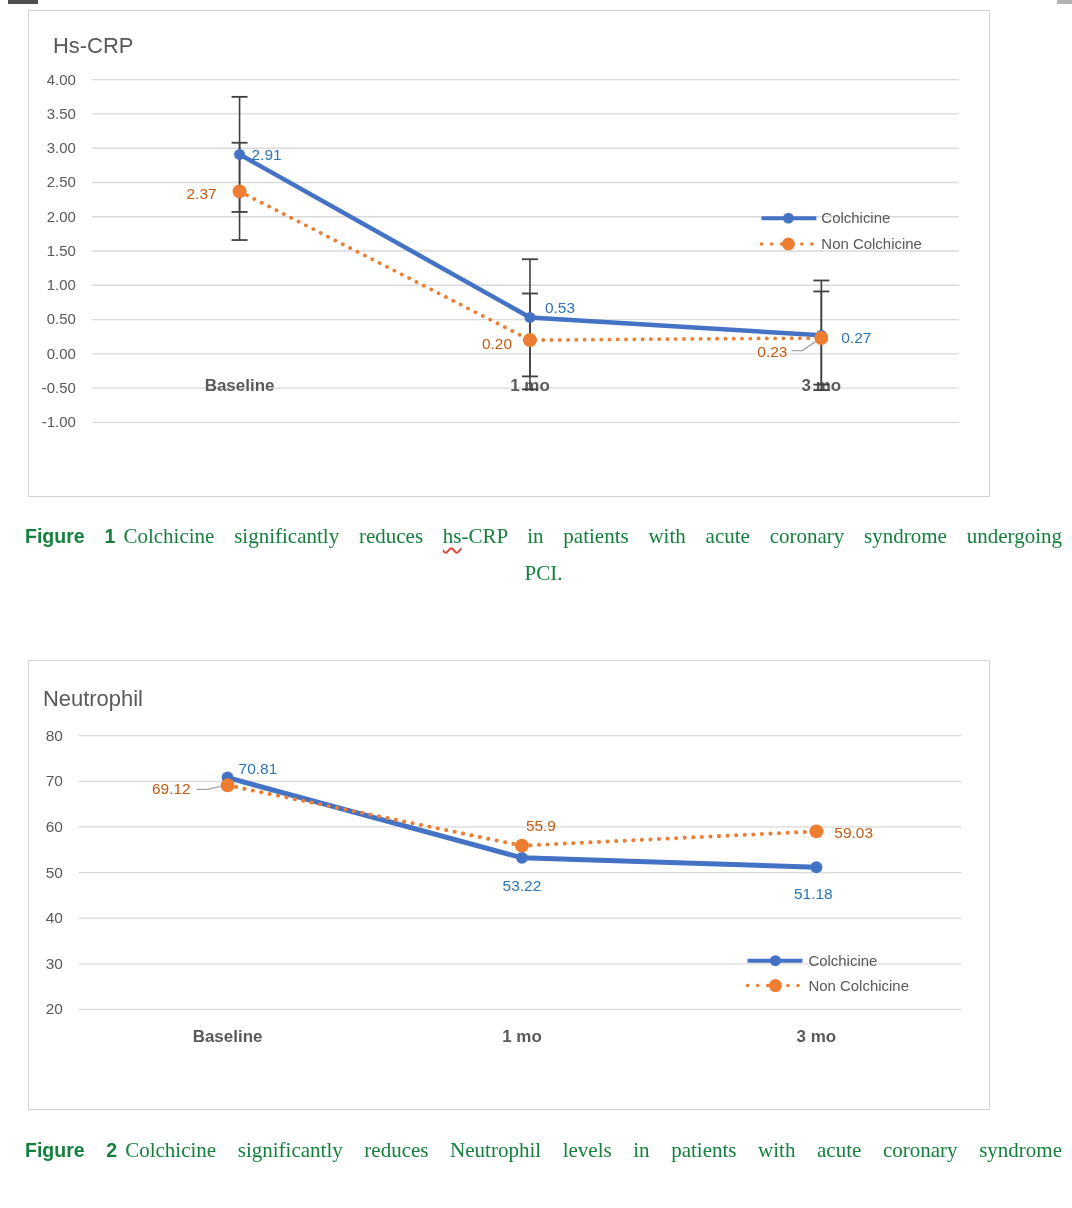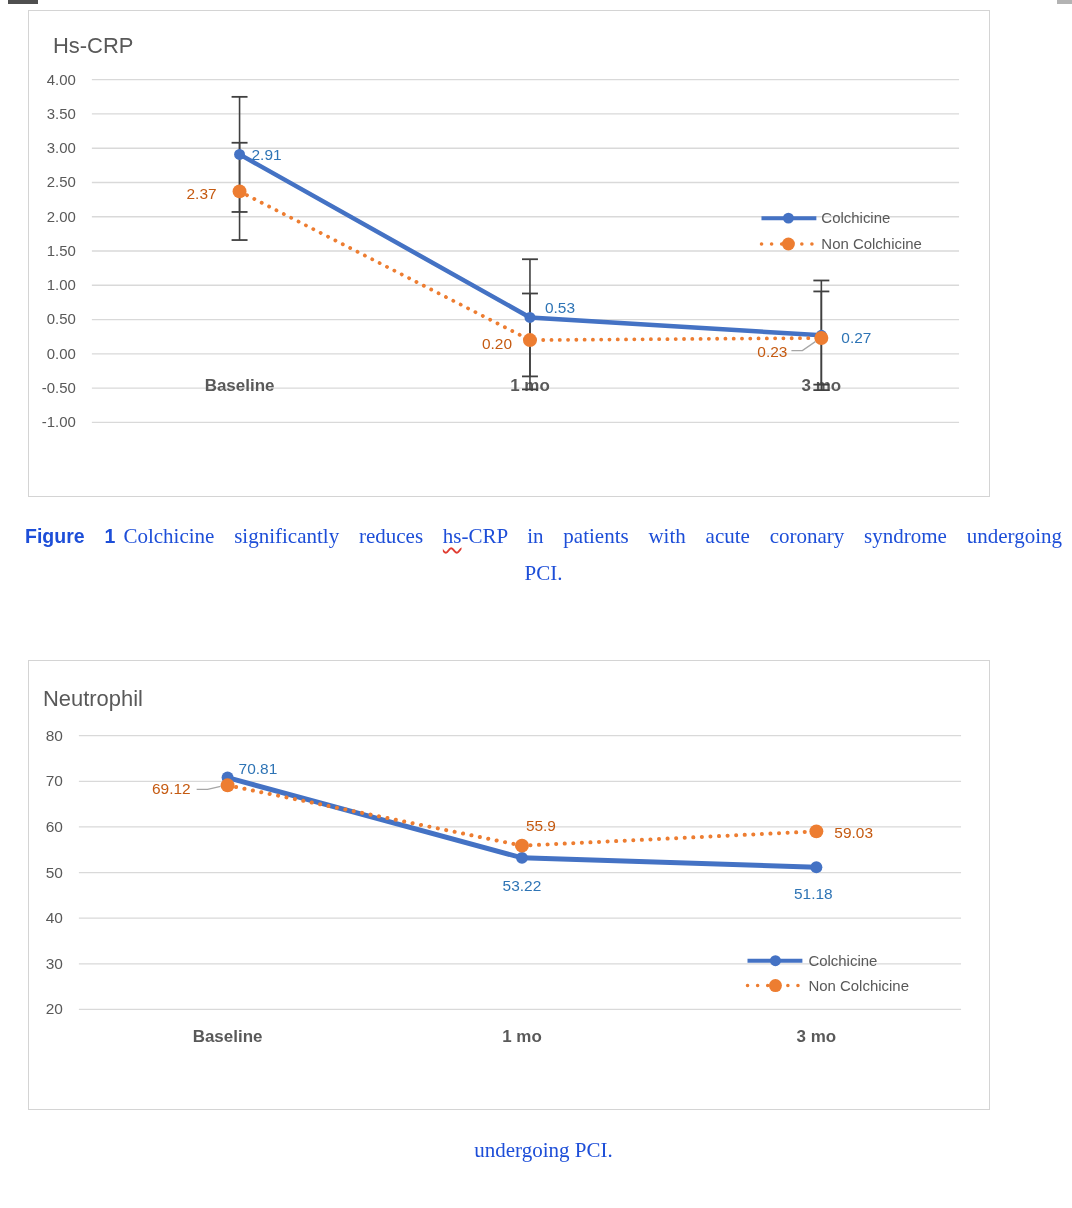--- a/index.html
+++ b/index.html
@@ -5,21 +5,21 @@
   html,body{margin:0;padding:0;background:#ffffff;}
   .page{position:relative;width:1072px;height:1208px;background:#ffffff;overflow:hidden;
         font-family:"Liberation Sans",sans-serif;}
   .decor-bar{position:absolute;top:0;height:4px;}
   .decor-bar.left{left:8px;width:30px;background:#4f4f4f;}
   .decor-bar.right{left:1057px;width:15px;background:#b3b3b3;}
   .chart-box{position:absolute;left:28px;width:962px;background:#ffffff;
              border:1px solid #d4d4d4;box-sizing:border-box;}
   .chart-box svg{display:block;}
   svg text{font-family:"Liberation Sans",sans-serif;}
-  .caption{position:absolute;left:25px;width:1037px;color:#1d4ed8;
+  .caption{position:absolute;left:25px;width:1037px;color:#15803d;
            font-family:"Liberation Serif",serif;font-size:21px;line-height:37px;}
   .cap-line1{text-align:justify;text-align-last:justify;}
   .cap-line2{text-align:center;}
   .cap-label{font-family:"Liberation Sans",sans-serif;font-weight:700;font-size:19.5px;
              margin-right:8px;}
   .misspelled{text-decoration:underline;text-decoration-style:wavy;
               text-decoration-color:#e03c31;text-decoration-thickness:2px;
               text-underline-offset:4px;}
 </style>
 </head>
@@ -143,16 +143,16 @@
         <circle cx="748" cy="301" r="5.5" fill="#4472C4"></circle>
         <text x="781" y="306" fill="#595959" font-size="15">Colchicine</text>
         <line x1="720" y1="326" x2="775" y2="326" stroke="#ED7D31" stroke-width="3.5" stroke-dasharray="0.1 10" stroke-linecap="round"></line>
         <circle cx="748" cy="326" r="6.5" fill="#ED7D31"></circle>
         <text x="781" y="331" fill="#595959" font-size="15">Non Colchicine</text>
         <text x="14" y="45" fill="#595959" font-size="22">Neutrophil</text>
       </svg>
   </div>
 
   <div class="caption" style="top:1132px;">
-    <div class="cap-line2">undergoing PCI.</div>
+    <div class="cap-line1"><span class="cap-label">Figure 2</span><span>Colchicine significantly reduces Neutrophil levels in patients with acute coronary syndrome</span></div>
   </div>
 
 </div>
 
 </body></html>

